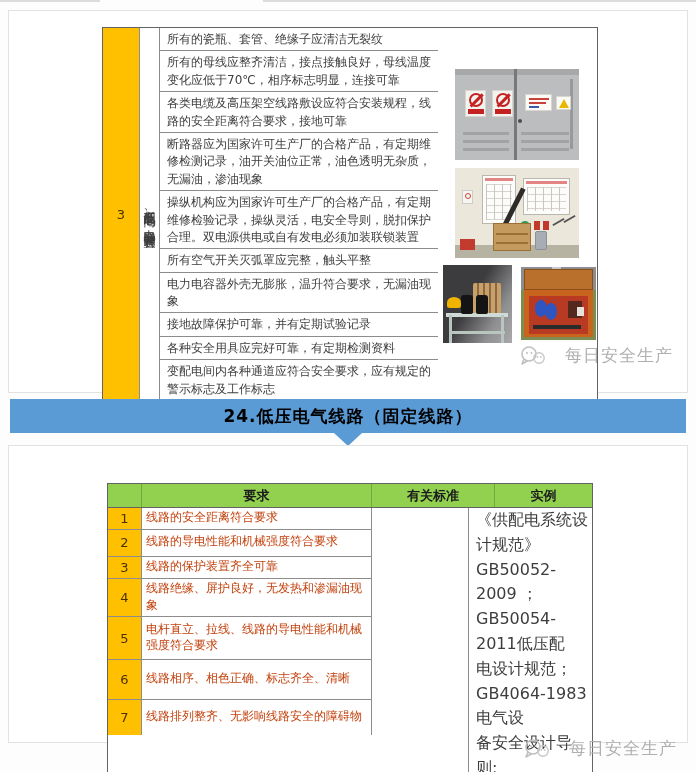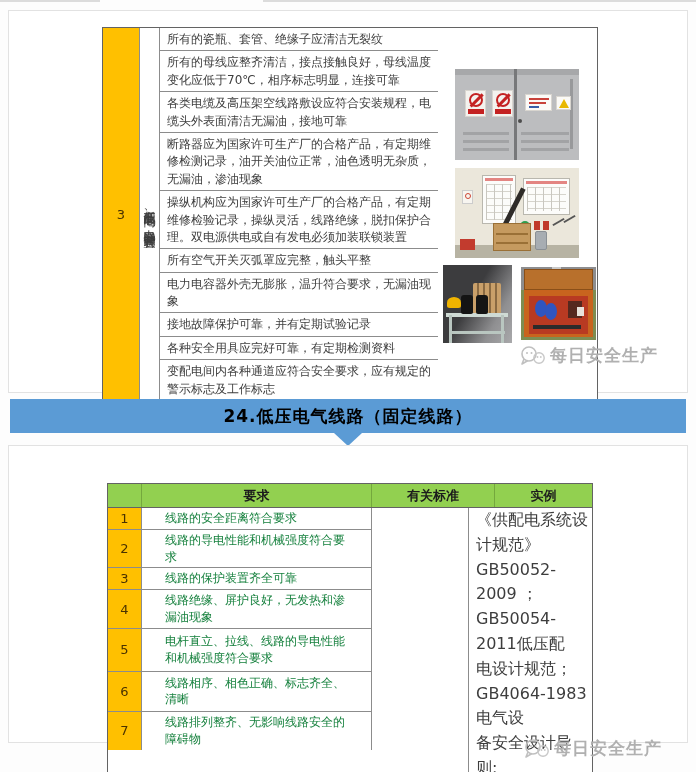--- a/index.html
+++ b/index.html
@@ -81,51 +81,51 @@
   .t2 { position:absolute; left:98px; top:37px; width:486px; border:1px solid #636363; background:#fff; }
   .t2-head { display:flex; height:24px; background:#92D050; border-bottom:1px solid #636363; }
   .t2-head .hc { display:flex; align-items:center; justify-content:center; font-size:13px; font-weight:bold; color:#1c1c1c; border-right:1px solid #74a83d; }
   .t2-head .hc:last-child { border-right:none; }
   .hc1 { width:34px; } .hc2 { width:230px; } .hc3 { width:97px; } .hc4 { flex:1; }
   .t2-body { display:flex; }
   .t2-left { width:264px; display:flex; flex-direction:column; }
   .t2-r { display:flex; border-bottom:1px solid #8c8c8c; }
   .t2-r:last-child { border-bottom:none; }
   .t2-num { width:34px; background:#FFC000; border-right:1px solid #8c8c8c; display:flex; align-items:center; justify-content:center; font-size:13px; color:#4a3200; }
-  .t2-txt { flex:1; border-right:1px solid #8c8c8c; display:flex; align-items:center; padding:2px 23px; font-size:12px; line-height:1.4; color:#15803d; }
+  .t2-txt { flex:1; border-right:1px solid #8c8c8c; display:flex; align-items:center; padding:2px 4px; font-size:12px; line-height:1.4; color:#c2410c;font-family:Liberation Mono, monospace; }
   .mh1{min-height:20px;} .mh2{min-height:27px;} .mh3{min-height:22px;} .mh4{min-height:35px;} .mh5{min-height:43px;} .mh6{min-height:40px;} .mh7{min-height:35px;}
   .t2-example { width:97px; border-right:1px solid #8c8c8c; }
   .t2-standards { flex:1; display:flex; align-items:center; }
   .t2-standards div { white-space:pre-line; font-size:16px; line-height:1.55; color:#3d3d3d; padding:0 4px 0 7px; }
 
   
-  .watermark { position:absolute; display:flex; align-items:center; gap:3px; color:#b0b0b0; font-size:17px; letter-spacing:1px; z-index:5;font-weight:bold; }
+  .watermark { position:absolute; display:flex; align-items:center; gap:18px; color:#b0b0b0; font-size:17px; letter-spacing:1px; z-index:5; }
 </style>
 </head>
 <body>
 
 <div id="page">
 
   <div class="topline" style="left:0;width:100px;"></div>
   <div class="topline" style="left:263px;width:433px;"></div>
 
   <div class="card" style="left:8px; top:10px; width:680px; height:383px;">
     <div class="t1">
       <div class="t1-colA">
         <span>3</span>
       </div>
       <div class="t1-colB">
         <span class="t1-vert">高低压配电间、电容器间控制装置</span>
       </div>
       <div class="t1-colC">
         <div class="t1-row">所有的瓷瓶、套管、绝缘子应清洁无裂纹</div>
         <div class="t1-row">所有的母线应整齐清洁，接点接触良好，母线温度变化应低于70℃，相序标志明显，连接可靠</div>
-        <div class="t1-row">各类电缆及高压架空线路敷设应符合安装规程，电缆头外表面清洁无漏油，接地可靠</div>
+        <div class="t1-row">各类电缆及高压架空线路敷设应符合安装规程，线路的安全距离符合要求，接地可靠</div>
         <div class="t1-row">断路器应为国家许可生产厂的合格产品，有定期维修检测记录，油开关油位正常，油色透明无杂质，无漏油，渗油现象</div>
-        <div class="t1-row">操纵机构应为国家许可生产厂的合格产品，有定期维修检验记录，操纵灵活，线路绝缘，脱扣保护合理。双电源供电或自有发电必须加装联锁装置</div>
+        <div class="t1-row">操纵机构应为国家许可生产厂的合格产品，有定期维修检验记录，操纵灵活，电安全导则，脱扣保护合理。双电源供电或自有发电必须加装联锁装置</div>
         <div class="t1-row">所有空气开关灭弧罩应完整，触头平整</div>
         <div class="t1-row">电力电容器外壳无膨胀，温升符合要求，无漏油现象</div>
         <div class="t1-row">接地故障保护可靠，并有定期试验记录</div>
         <div class="t1-row">各种安全用具应完好可靠，有定期检测资料</div>
         <div class="t1-row">变配电间内各种通道应符合安全要求，应有规定的警示标志及工作标志</div>
       </div>
       <div class="t1-colD">
 
         <div class="photo ph1">
           <div class="ph1-top"></div>

